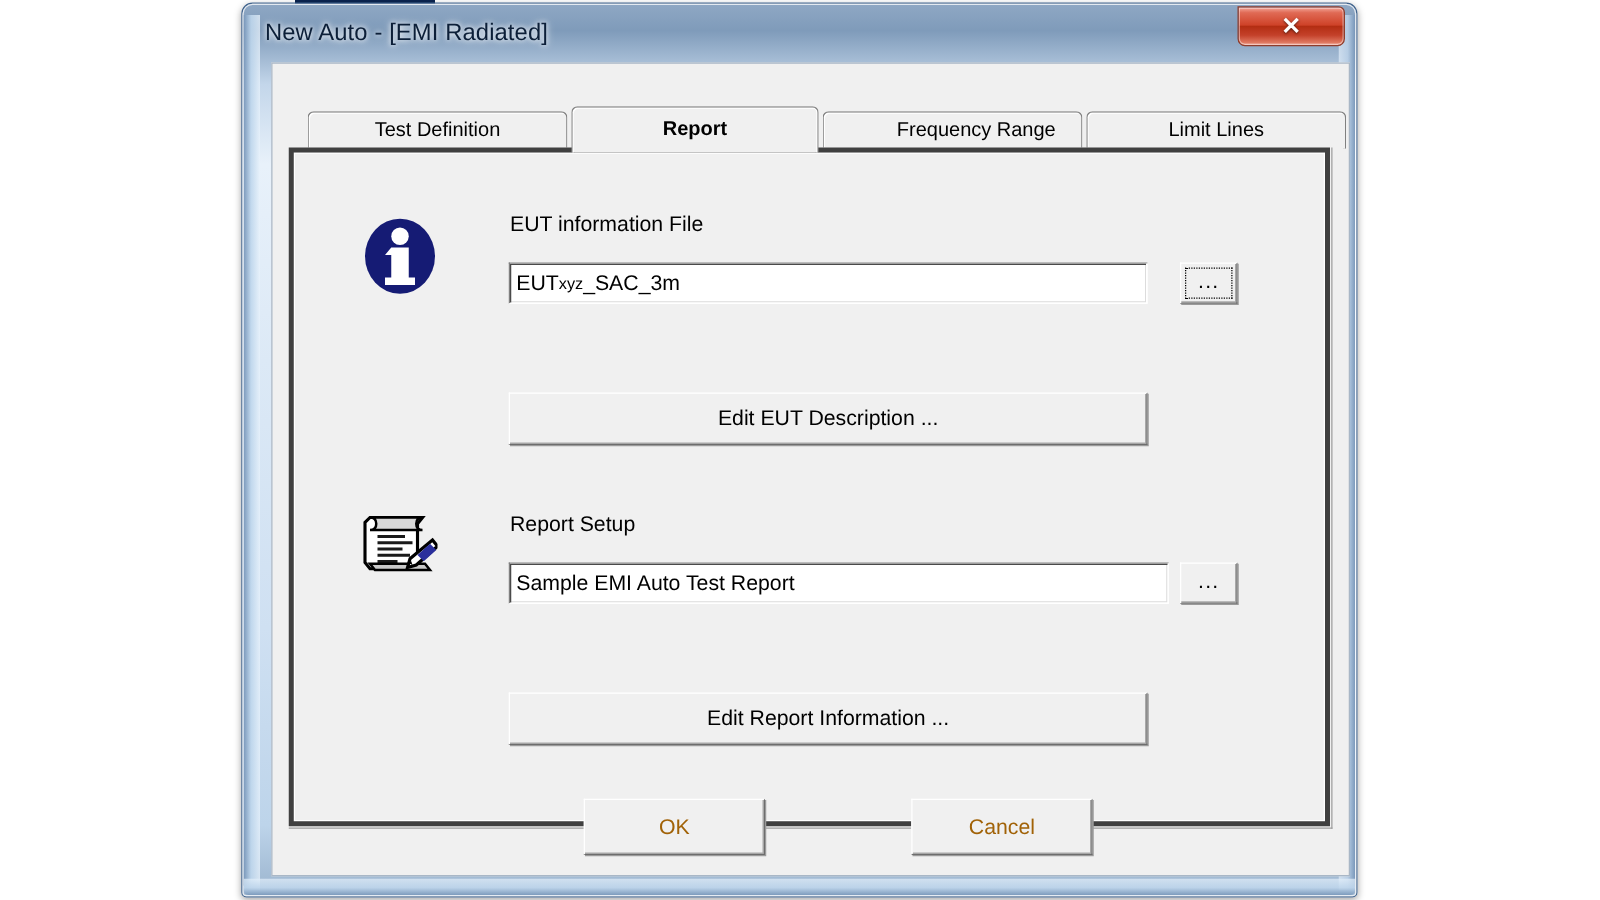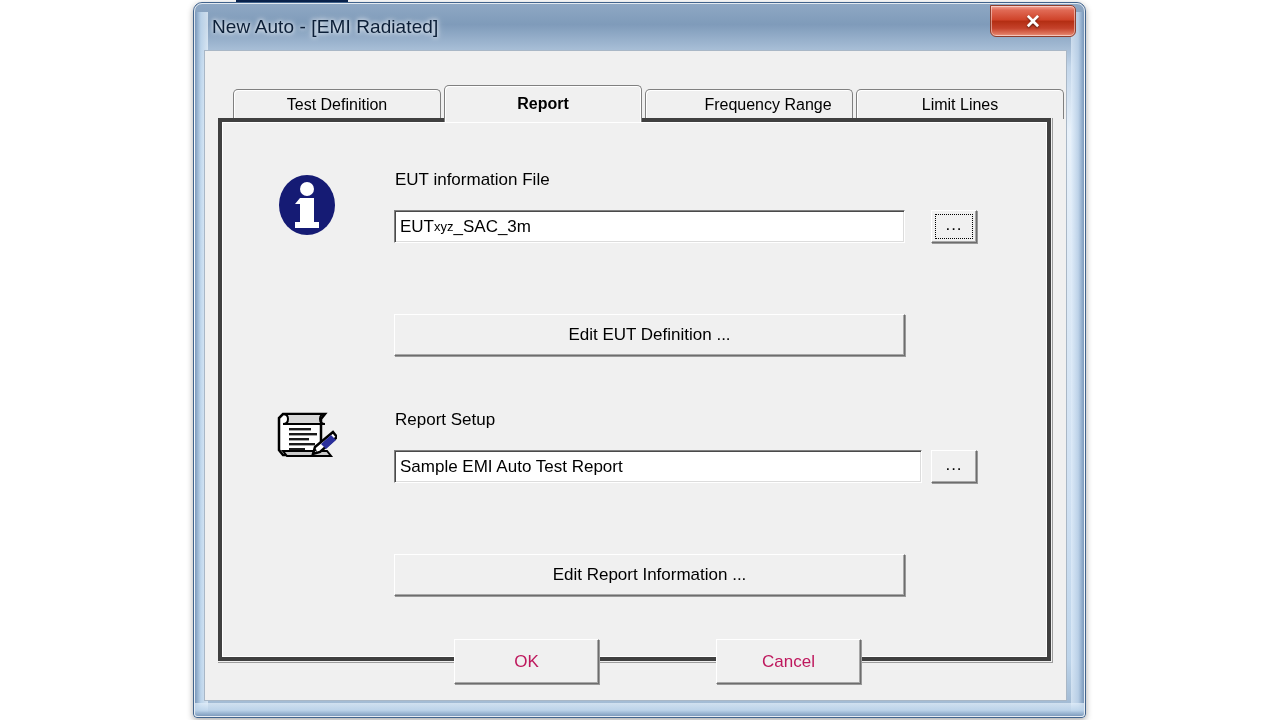--- a/index.html
+++ b/index.html
@@ -129,21 +129,21 @@
     color: #ffffff;
     font-size: 19px;
     font-weight: bold;
     text-shadow: 0 1px 2px rgba(0,0,0,0.6);
     font-family: "Liberation Sans", sans-serif;
   }
 
   
   .client {
     position: absolute;
-    left: 11px;
+    left: 24px;
     top: 48px;
     width: 863px;
     height: 651px;
     background: #f0f0f0;
     border: 1px solid #a9b7c6;
     box-sizing: border-box;
   }
 
   
   .tabstrip {
@@ -298,21 +298,21 @@
     height: 45px;
     background: #f0f0f0;
     border: 1px solid;
     border-color: #ffffff #6d6d6d #6d6d6d #ffffff;
     box-shadow: inset -1px -1px 0 #a8a8a8, 1px 1px 0 #9a9a9a;
     box-sizing: border-box;
     display: flex;
     align-items: center;
     justify-content: center;
     font-size: 17px;
-    color: #be185d;
+    color: #a16207;
     cursor: pointer;
   }
 </style>
 </head>
 <body>
 
 <div id="root">
 
   <div class="bg-window-strip"></div>
   <div class="bg-window-strip2"></div>
@@ -363,21 +363,21 @@
             <span class="small">xyz</span>
             <span>_SAC_3m</span>
         </div>
 
         <div class="browse-btn" style="left:709px; top:88px;">
           <span class="focus-ring"></span>
           <span class="dots">...</span>
         </div>
 
         <div class="pushbutton" style="left:172px; top:192px; width:511px; height:42px;">
-          <span>Edit EUT Definition ...</span>
+          <span>Edit EUT Description ...</span>
         </div>
 
         <svg class="report-icon" style="left:55px; top:288px;" viewBox="0 0 60 52">
           <path d="M6 4 h42 l-4 5 v30 l6 6 h-44 l-4 -5 v-32 z" fill="#ffffff" stroke="#000000" stroke-width="2.5"></path>
           <path d="M6 4 h42 q-5 0 -5 5 t5 5 h-42 q5 0 5 -5 t-5 -5 z" fill="#d8d8d8" stroke="#000000" stroke-width="2"></path>
           <g fill="#1a1a1a">
             <rect x="12" y="18" width="22" height="2.4"></rect>
             <rect x="12" y="23" width="28" height="2.4"></rect>
             <rect x="12" y="28" width="20" height="2.4"></rect>
             <rect x="12" y="33" width="26" height="2.4"></rect>

